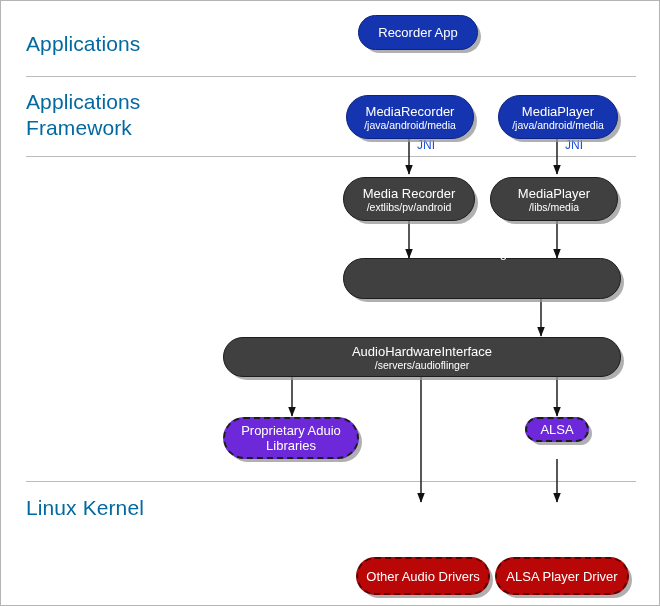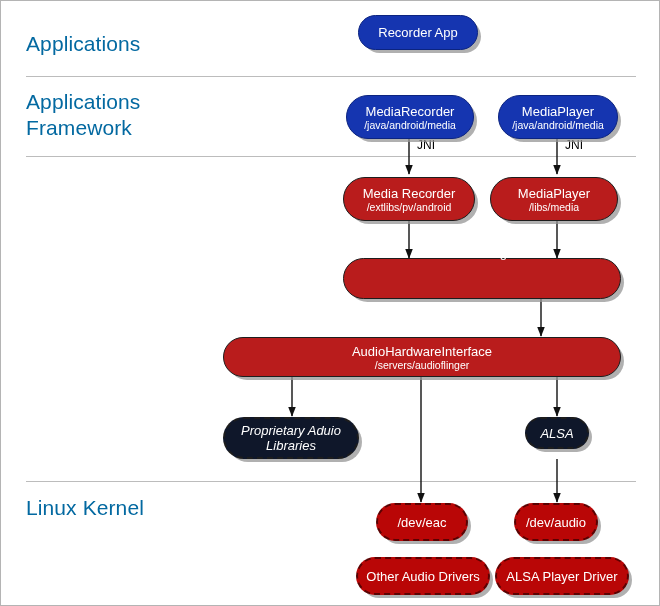--- a/index.html
+++ b/index.html
@@ -42,21 +42,21 @@
     position: absolute;
     left: 0;
     top: 0;
     width: 660px;
     height: 606px;
     pointer-events: none;
   }
   .wire-label {
     position: absolute;
     font-size: 12px;
-    color: #000000;
+    color: #1d4ed8;
     font-family: "Liberation Sans", sans-serif;
   }
   
   .node {
     position: absolute;
     box-sizing: border-box;
     border-radius: 999px;
     display: flex;
     flex-direction: column;
     align-items: center;
@@ -75,27 +75,26 @@
     font-size: 10.5px;
     line-height: 12px;
     white-space: nowrap;
     text-align: right;
   }
   .node-blue {
     background: #1535b0;
     border: 1px solid #0c2480;
   }
   .node-green {
-    background: #b91c1c;
+    background: #404040;
     border: 1px solid #1d1d1d;
   }
   .node-green-dashed {
-    background: #0f172a;
+    background: #6d28d9;
     border: 2px dashed #1d1d1d;
-    font-style: italic;
   }
   .node-red-dashed {
     background: #b90606;
     border: 2px dashed #5a0202;
   }
   .node .wrap-title {
     font-size: 13px;
     line-height: 15px;
     white-space: normal;
     padding: 0 10px;
@@ -178,31 +177,25 @@
 
   <div class="node node-green" style="left:222px; top:336px; width:398px; height:40px;">
     <span class="title">AudioHardwareInterface</span>
     <span class="subtitle">/servers/audioflinger</span>
   </div>
 
   <div class="node node-green-dashed" style="left:222px; top:416px; width:136px; height:42px;">
     <span class="wrap-title">Proprietary Aduio Libraries</span>
   </div>
 
-  <div class="node node-green-dashed" style="left:524px; top:416px; width:64px; height:32px;">
+  <div class="node node-green-dashed" style="left:524px; top:416px; width:64px; height:25px;">
     <span class="title">ALSA</span>
   </div>
 
-  <div class="node node-red-dashed" style="left:375px; top:502px; width:92px; height:38px;">
-    <span class="title">/dev/eac</span>
-  </div>
-
-  <div class="node node-red-dashed" style="left:513px; top:502px; width:84px; height:38px;">
-    <span class="title">/dev/audio</span>
-  </div>
+
 
   <div class="node node-red-dashed" style="left:355px; top:556px; width:134px; height:38px;">
     <span class="title">Other Audio Drivers</span>
   </div>
 
   <div class="node node-red-dashed" style="left:494px; top:556px; width:134px; height:38px;">
     <span class="title">ALSA Player Driver</span>
   </div>
 
 </div>

